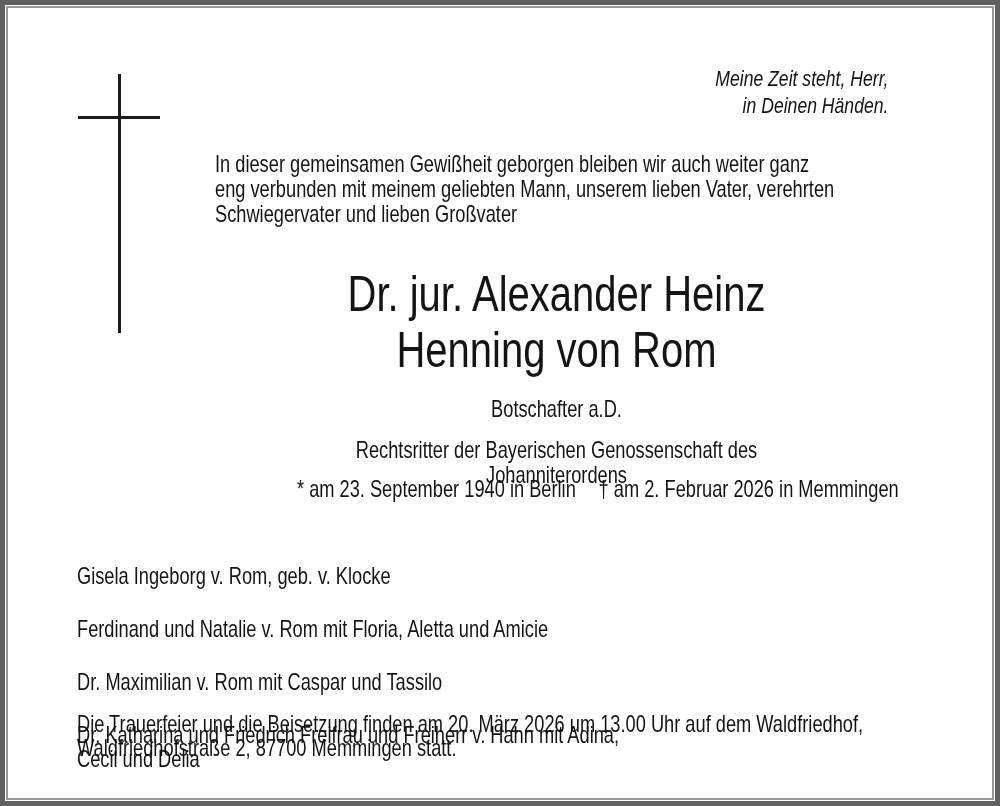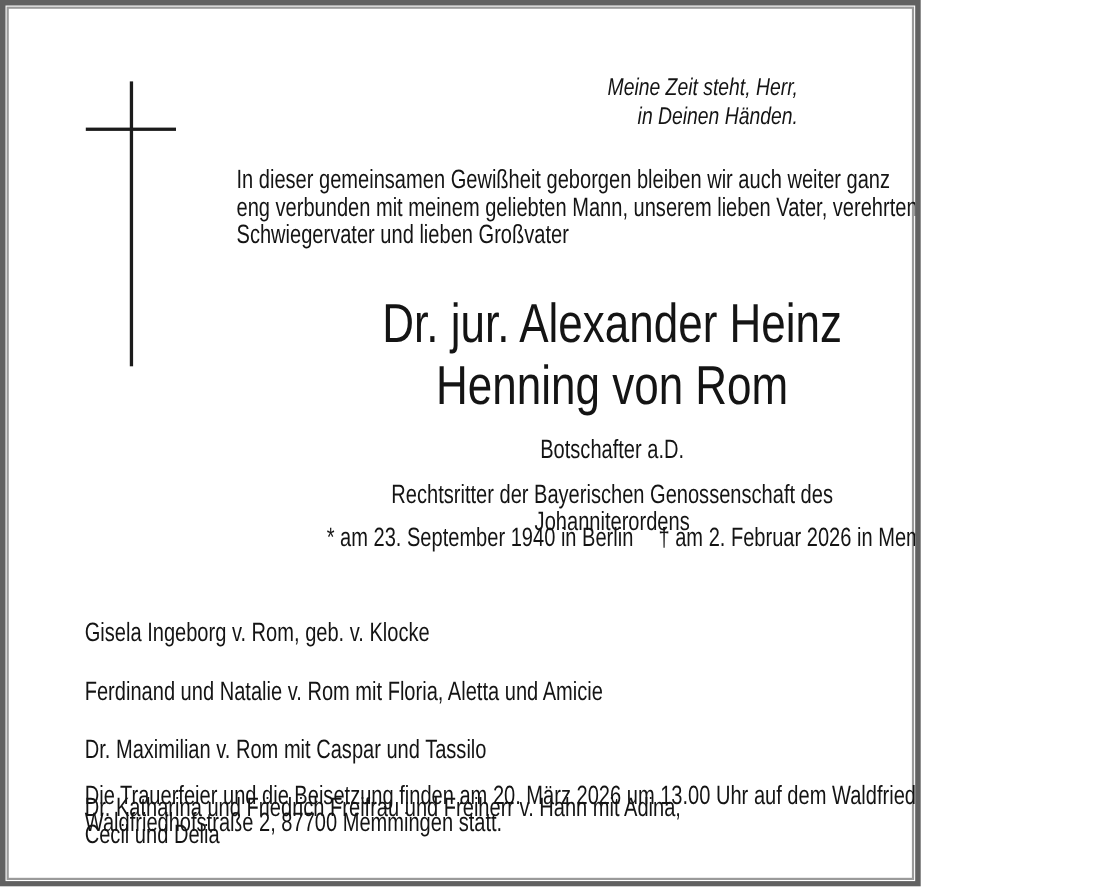--- a/index.html
+++ b/index.html
@@ -4,21 +4,21 @@
 <style>
   html, body {
     margin: 0;
     padding: 0;
     background: #ffffff;
     font-family: "Liberation Sans", "DejaVu Sans", sans-serif;
     -webkit-font-smoothing: antialiased;
   }
   .sheet {
     position: relative;
-    width: 837px;
+    width: 1000px;
     height: 806px;
     box-sizing: border-box;
     background: #ffffff;
     border: 5px solid #616161;
     overflow: hidden;
   }
   .sheet::before {
     content: "";
     position: absolute;
     inset: 1px;

